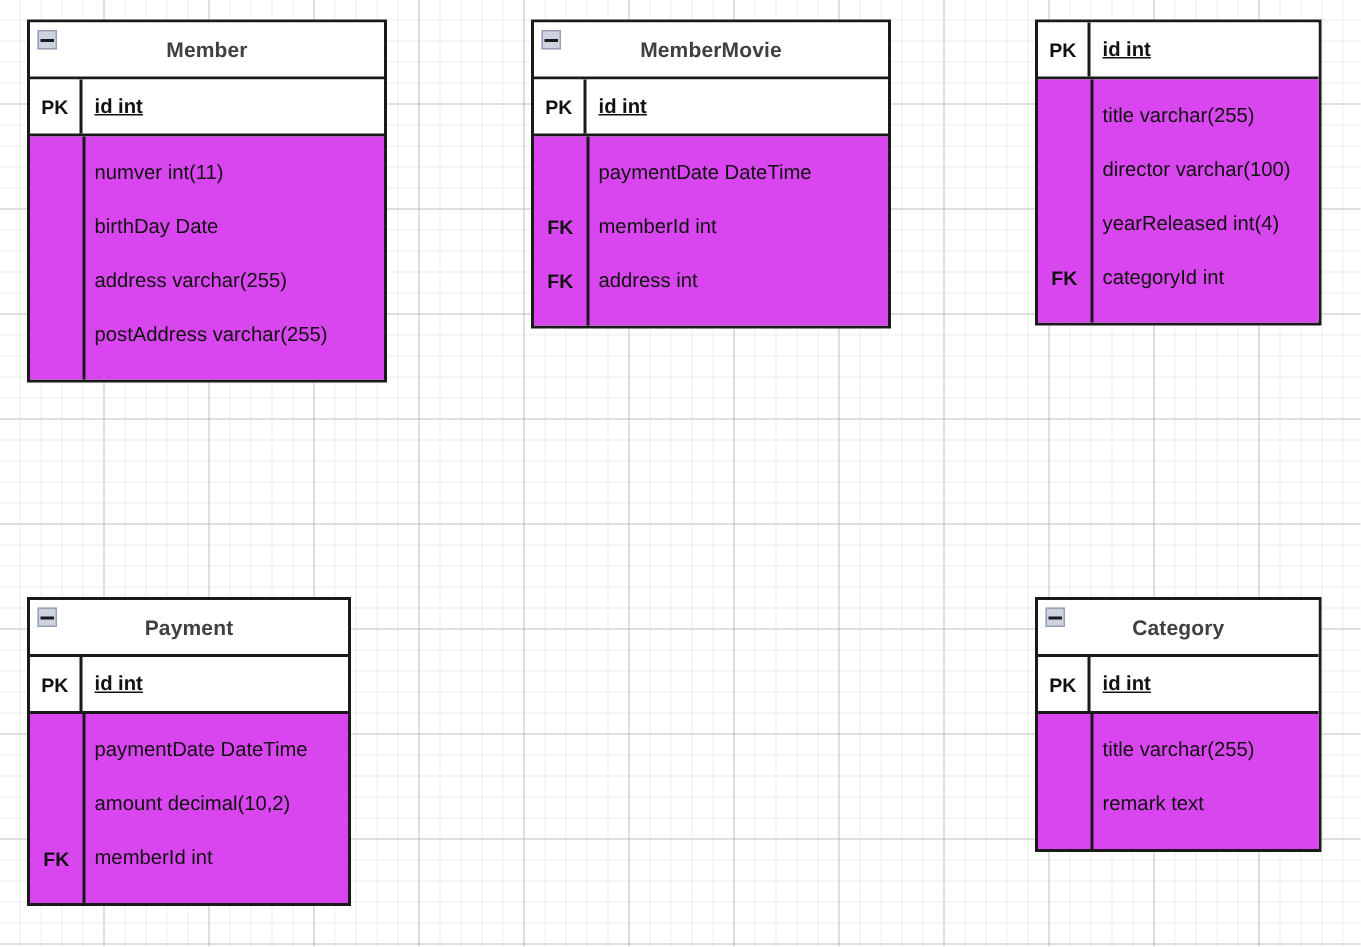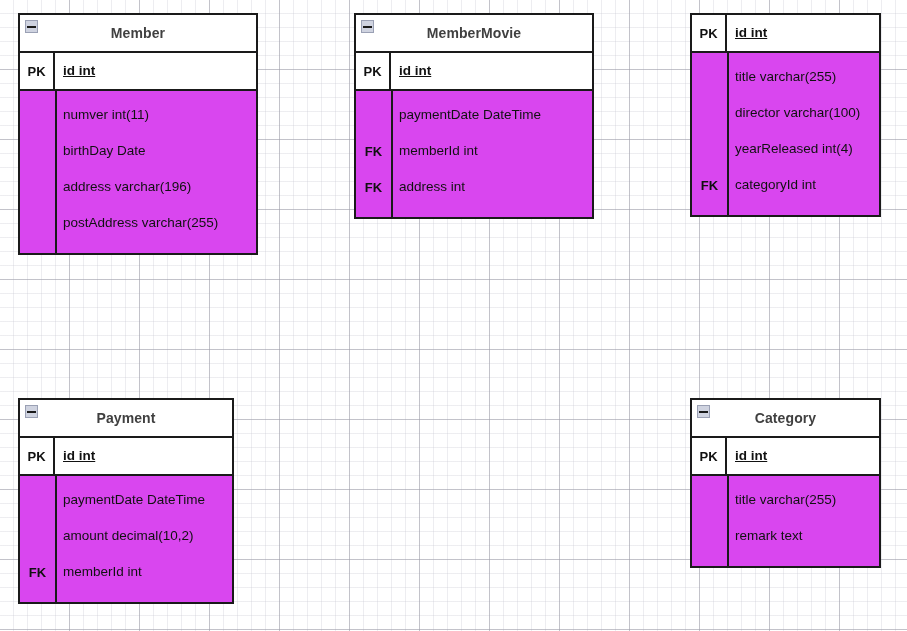--- a/index.html
+++ b/index.html
@@ -180,21 +180,21 @@
       <div class="attr-row">
         <span class="key-cell"></span>
         <span class="name-cell">numver int(11)</span>
       </div>
       <div class="attr-row">
         <span class="key-cell"></span>
         <span class="name-cell">birthDay Date</span>
       </div>
       <div class="attr-row">
         <span class="key-cell"></span>
-        <span class="name-cell">address varchar(196)</span>
+        <span class="name-cell">address varchar(255)</span>
       </div>
       <div class="attr-row">
         <span class="key-cell"></span>
         <span class="name-cell">postAddress varchar(255)</span>
       </div>
     </div>
   </div>
 
   <div class="entity" id="ent-membermovie">
     <div class="entity-title">

